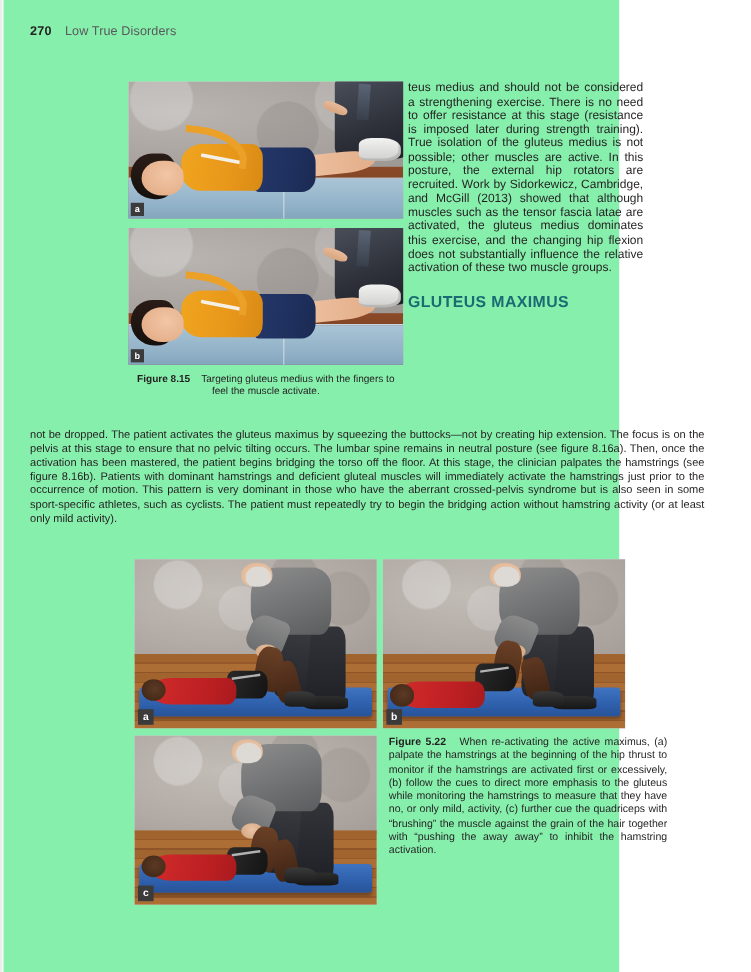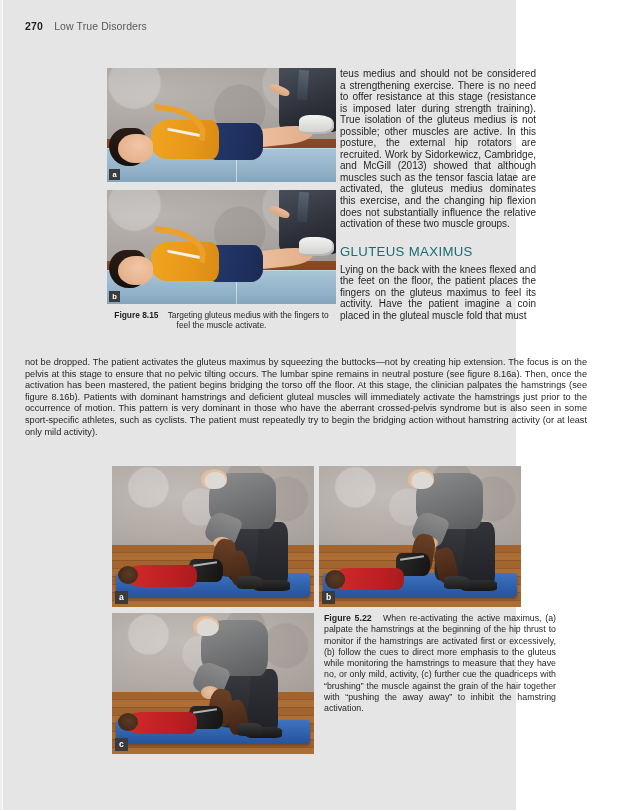--- a/index.html
+++ b/index.html
@@ -13,21 +13,21 @@
     height: 810px;
     overflow: hidden;
     position: relative;
     color: #231f20;
   }
   .page {
     position: absolute;
     left: 0; top: 0;
     width: 516px;
     height: 810px;
-    background: #e5e5e5;
+    background: #86efac;
     box-sizing: border-box;
     padding-left: 23px;
   }
   .page-edge-left {
     position: absolute;
     left: 0; top: 0;
     width: 3px; height: 810px;
     background: linear-gradient(to right,#e9e9e9,#fbfbfb);
   }
 
@@ -69,21 +69,21 @@
 
   
   #right-column {
     position: absolute;
     left: 340px;
     top: 68px;
     width: 196px;
   }
   .sec-head {
     font-size: 13.2px;
-    font-weight: normal;
+    font-weight: bold;
     color: #1a6b72;
     letter-spacing: .35px;
     margin: 14px 0 5px 0;
     line-height: 15px;
   }
 
   
   #fig815-block {
     position: absolute;
     left: 107px;
@@ -397,21 +397,20 @@
     <div class="fig-caption" style="margin-top:6px;">
       <span class="lead">Figure 8.15</span>
       <span>&nbsp;&nbsp;</span>
       <span>Targeting gluteus medius with the fingers to feel the muscle activate.</span>
     </div>
   </div>
 
   <div id="right-column">
     <div class="body-col">teus medius and should not be considered a strengthening exercise. There is no need to offer resistance at this stage (resistance is imposed later during strength training). True isolation of the gluteus medius is not possible; other muscles are active. In this posture, the external hip rotators are recruited. Work by Sidorkewicz, Cambridge, and McGill (2013) showed that although muscles such as the tensor fascia latae are activated, the gluteus medius dominates this exercise, and the changing hip flexion does not substantially influence the relative activation of these two muscle groups.</div>
     <div class="sec-head">GLUTEUS MAXIMUS</div>
-    <div class="body-col">Lying on the back with the knees flexed and the feet on the floor, the patient places the fingers on the gluteus maximus to feel its activity. Have the patient imagine a coin placed in the gluteal muscle fold that must</div>
   </div>
 
   <div id="fullwidth-para" class="fullwidth">not be dropped. The patient activates the gluteus maximus by squeezing the buttocks—not by creating hip extension. The focus is on the pelvis at this stage to ensure that no pelvic tilting occurs. The lumbar spine remains in neutral posture (see figure 8.16a). Then, once the activation has been mastered, the patient begins bridging the torso off the floor. At this stage, the clinician palpates the hamstrings (see figure 8.16b). Patients with dominant hamstrings and deficient gluteal muscles will immediately activate the hamstrings just prior to the occurrence of motion. This pattern is very dominant in those who have the aberrant crossed-pelvis syndrome but is also seen in some sport-specific athletes, such as cyclists. The patient must repeatedly try to begin the bridging action without hamstring activity (or at least only mild activity).</div>
 
   <div id="fig816-block">
 
     <div class="row816">
       <div class="photo p816">
         <div class="bg-wall-16"></div>
         <div class="bg-floor-16"></div>

